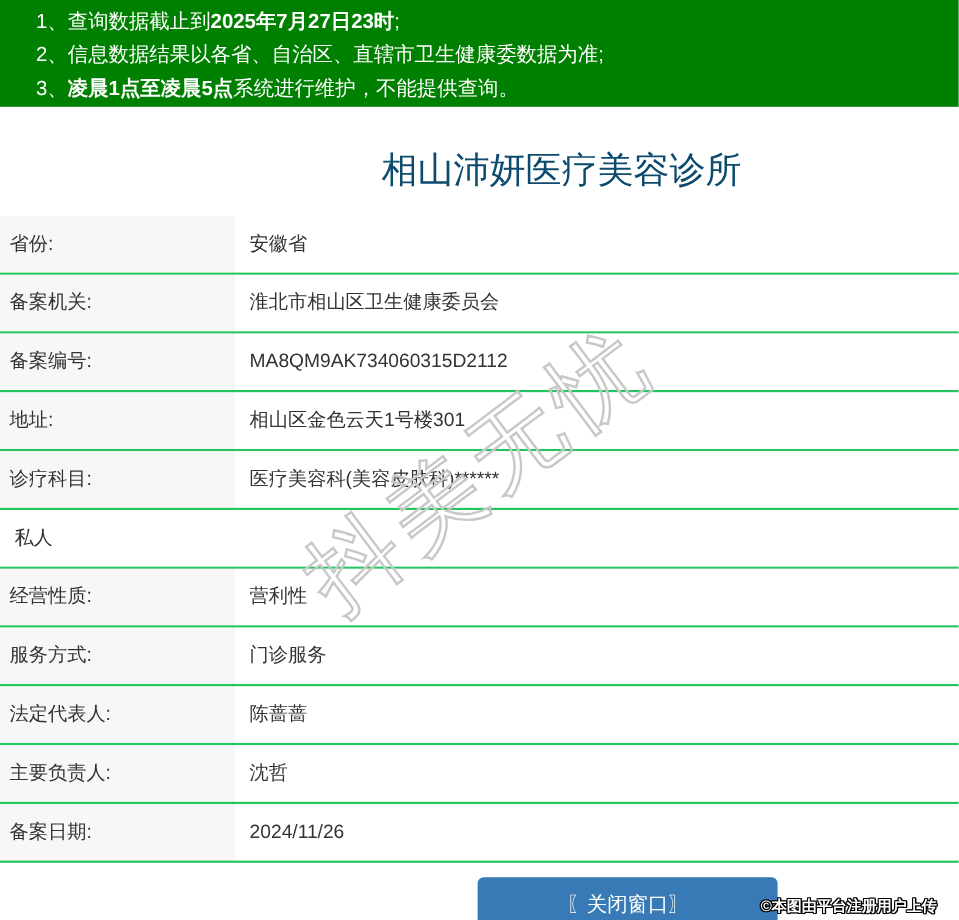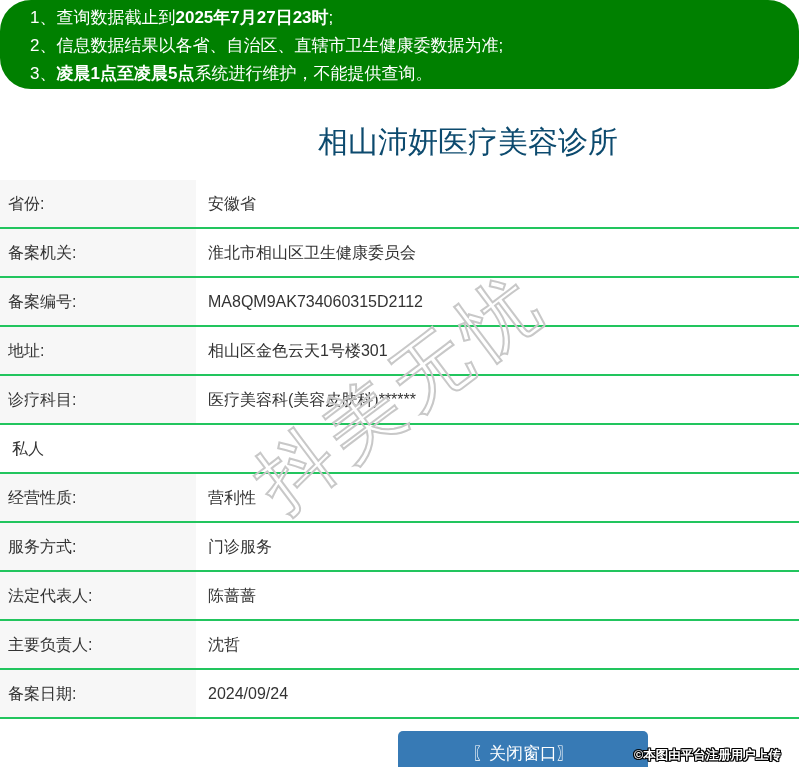--- a/index.html
+++ b/index.html
@@ -14,21 +14,20 @@
   }
   
   .notice-bar {
     position: absolute;
     top: 0; left: 0;
     width: 799px;
     height: 89px;
     background: #008000;
     box-sizing: border-box;
     padding-top: 4px;
-    border-radius: 31px;
   }
   .notice-line {
     padding-left: 30px;
     line-height: 28px;
     font-size: 17px;
     color: #ffffff;
     white-space: nowrap;
   }
   .notice-line .bold { font-weight: bold; }
   
@@ -172,21 +171,21 @@
   <div class="record-row">
     <div class="record-label">法定代表人:</div>
     <div class="record-value">陈蔷蔷</div>
   </div>
   <div class="record-row">
     <div class="record-label">主要负责人:</div>
     <div class="record-value">沈哲</div>
   </div>
   <div class="record-row">
     <div class="record-label">备案日期:</div>
-    <div class="record-value">2024/09/24</div>
+    <div class="record-value">2024/11/26</div>
   </div>
 </div>
 
 <div class="watermark">抖美无忧</div>
 
 <button class="close-btn">〖关闭窗口〗</button>
 
 <div class="attribution">©本图由平台注册用户上传</div>
 
 </body></html>

